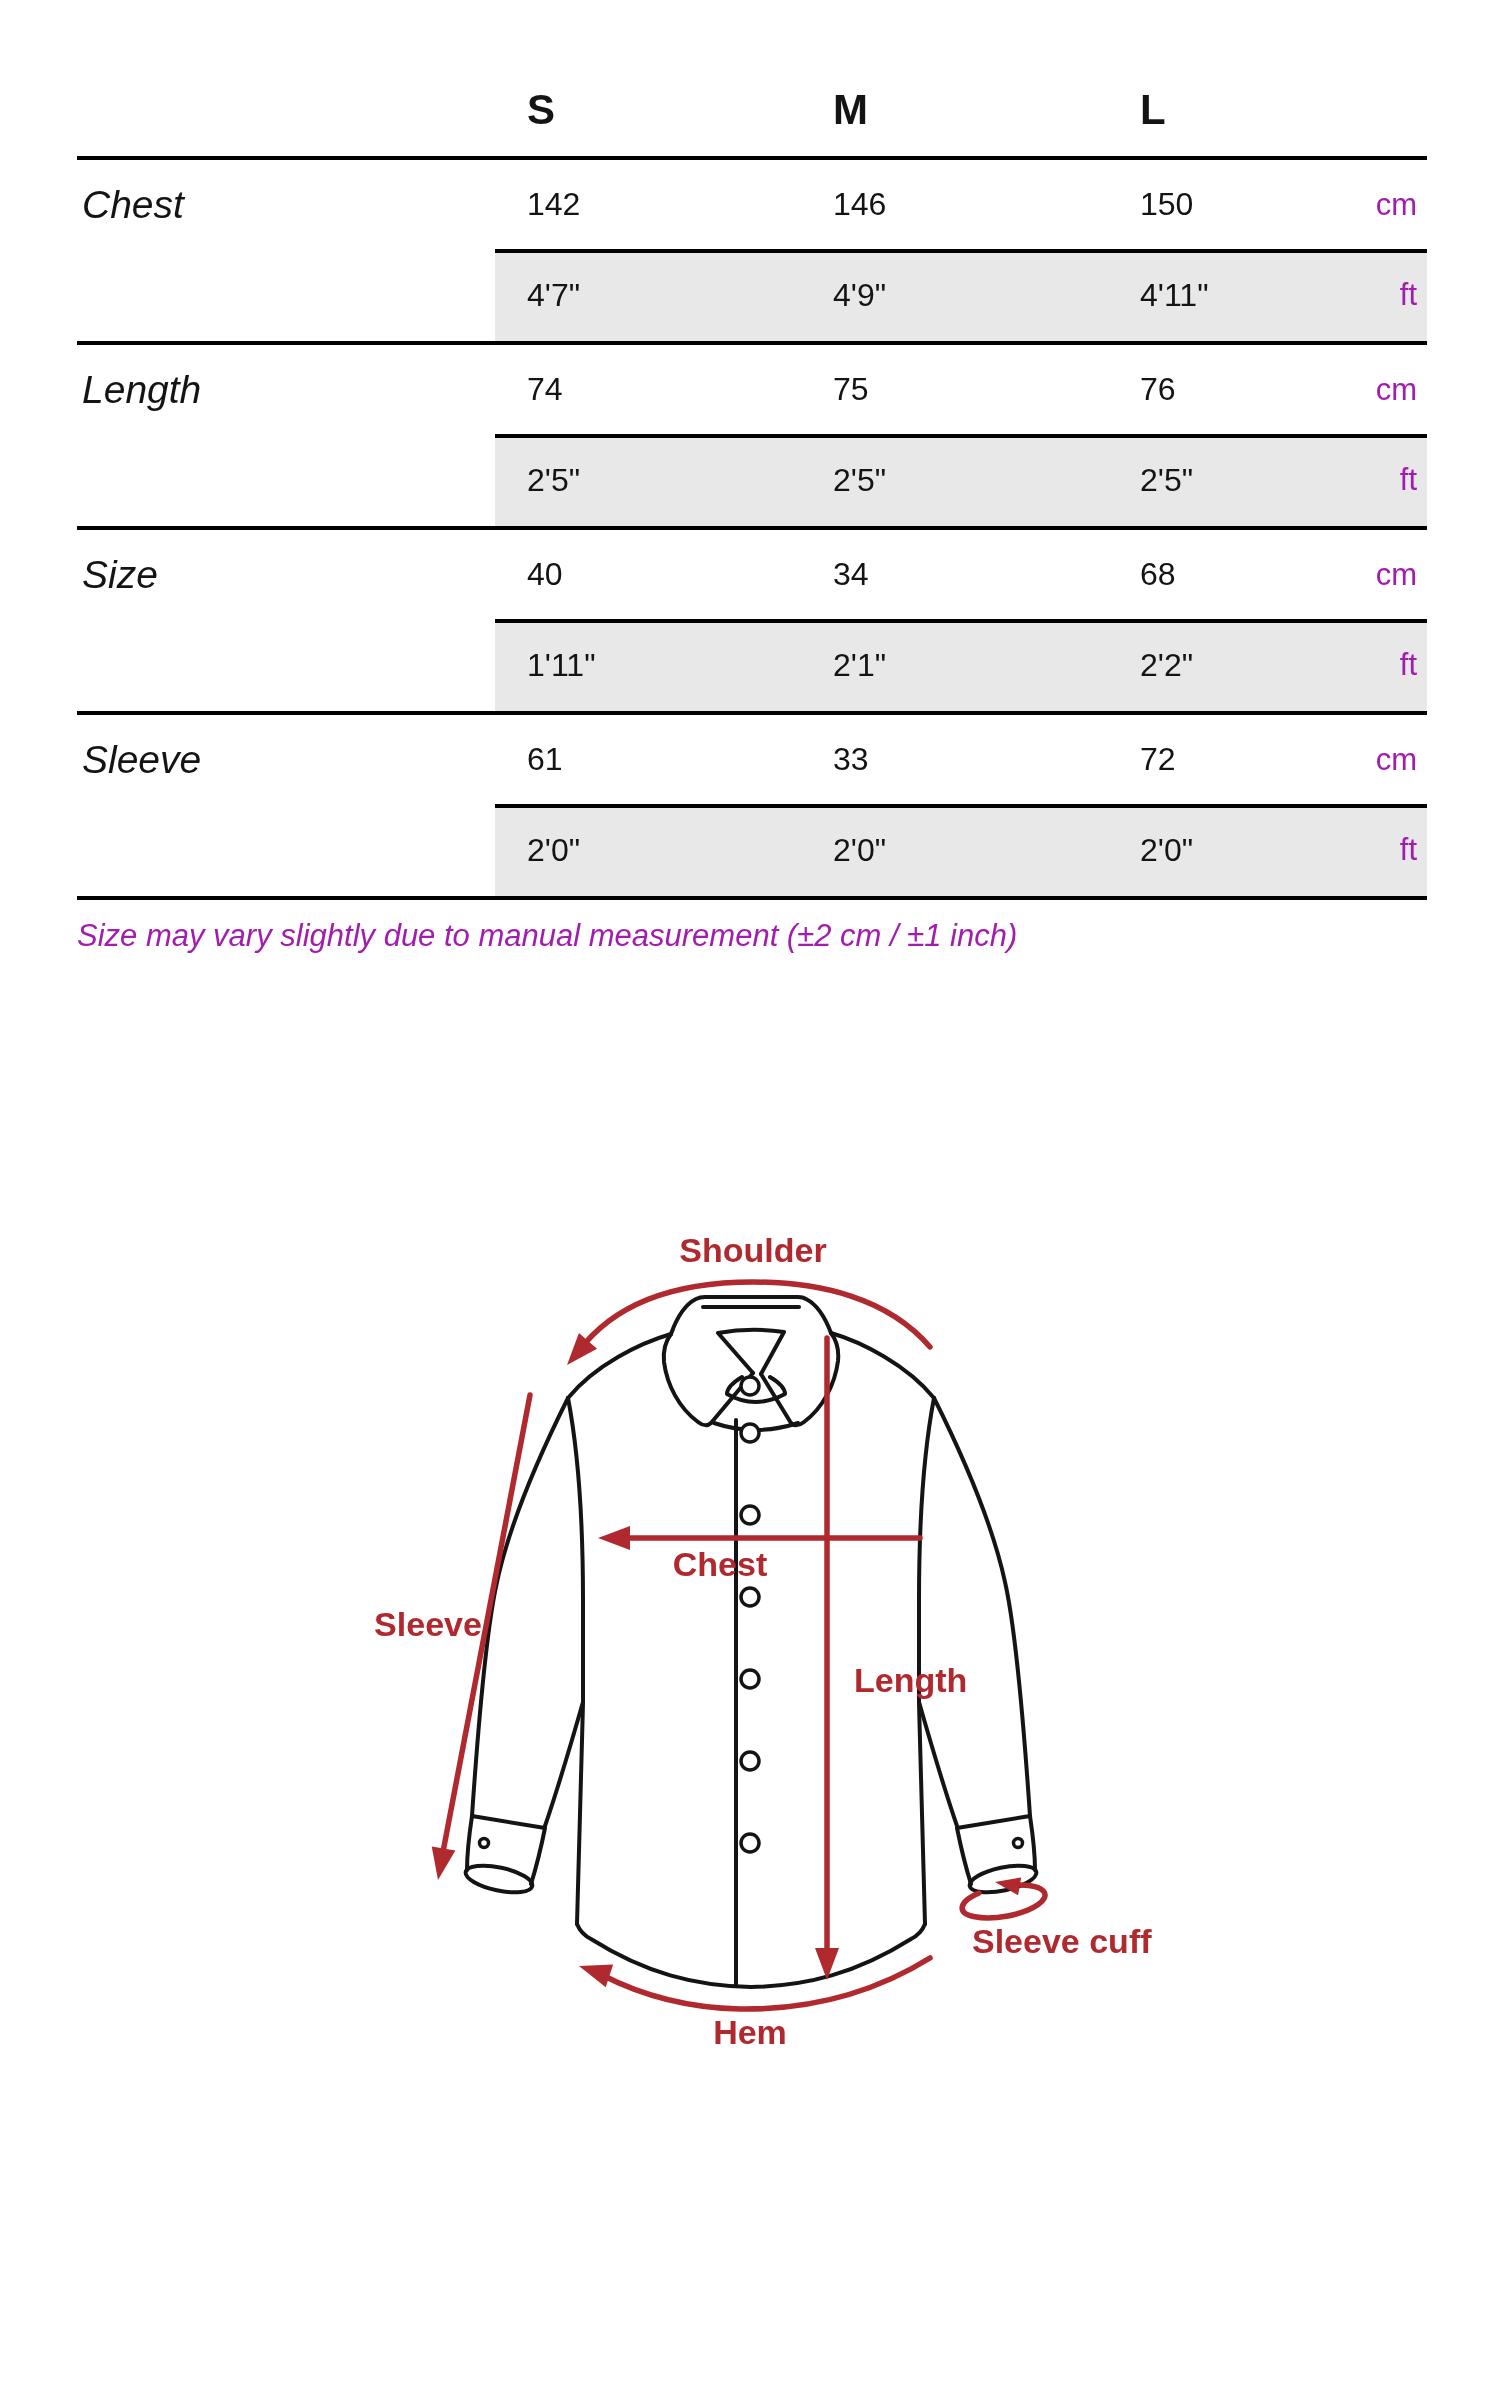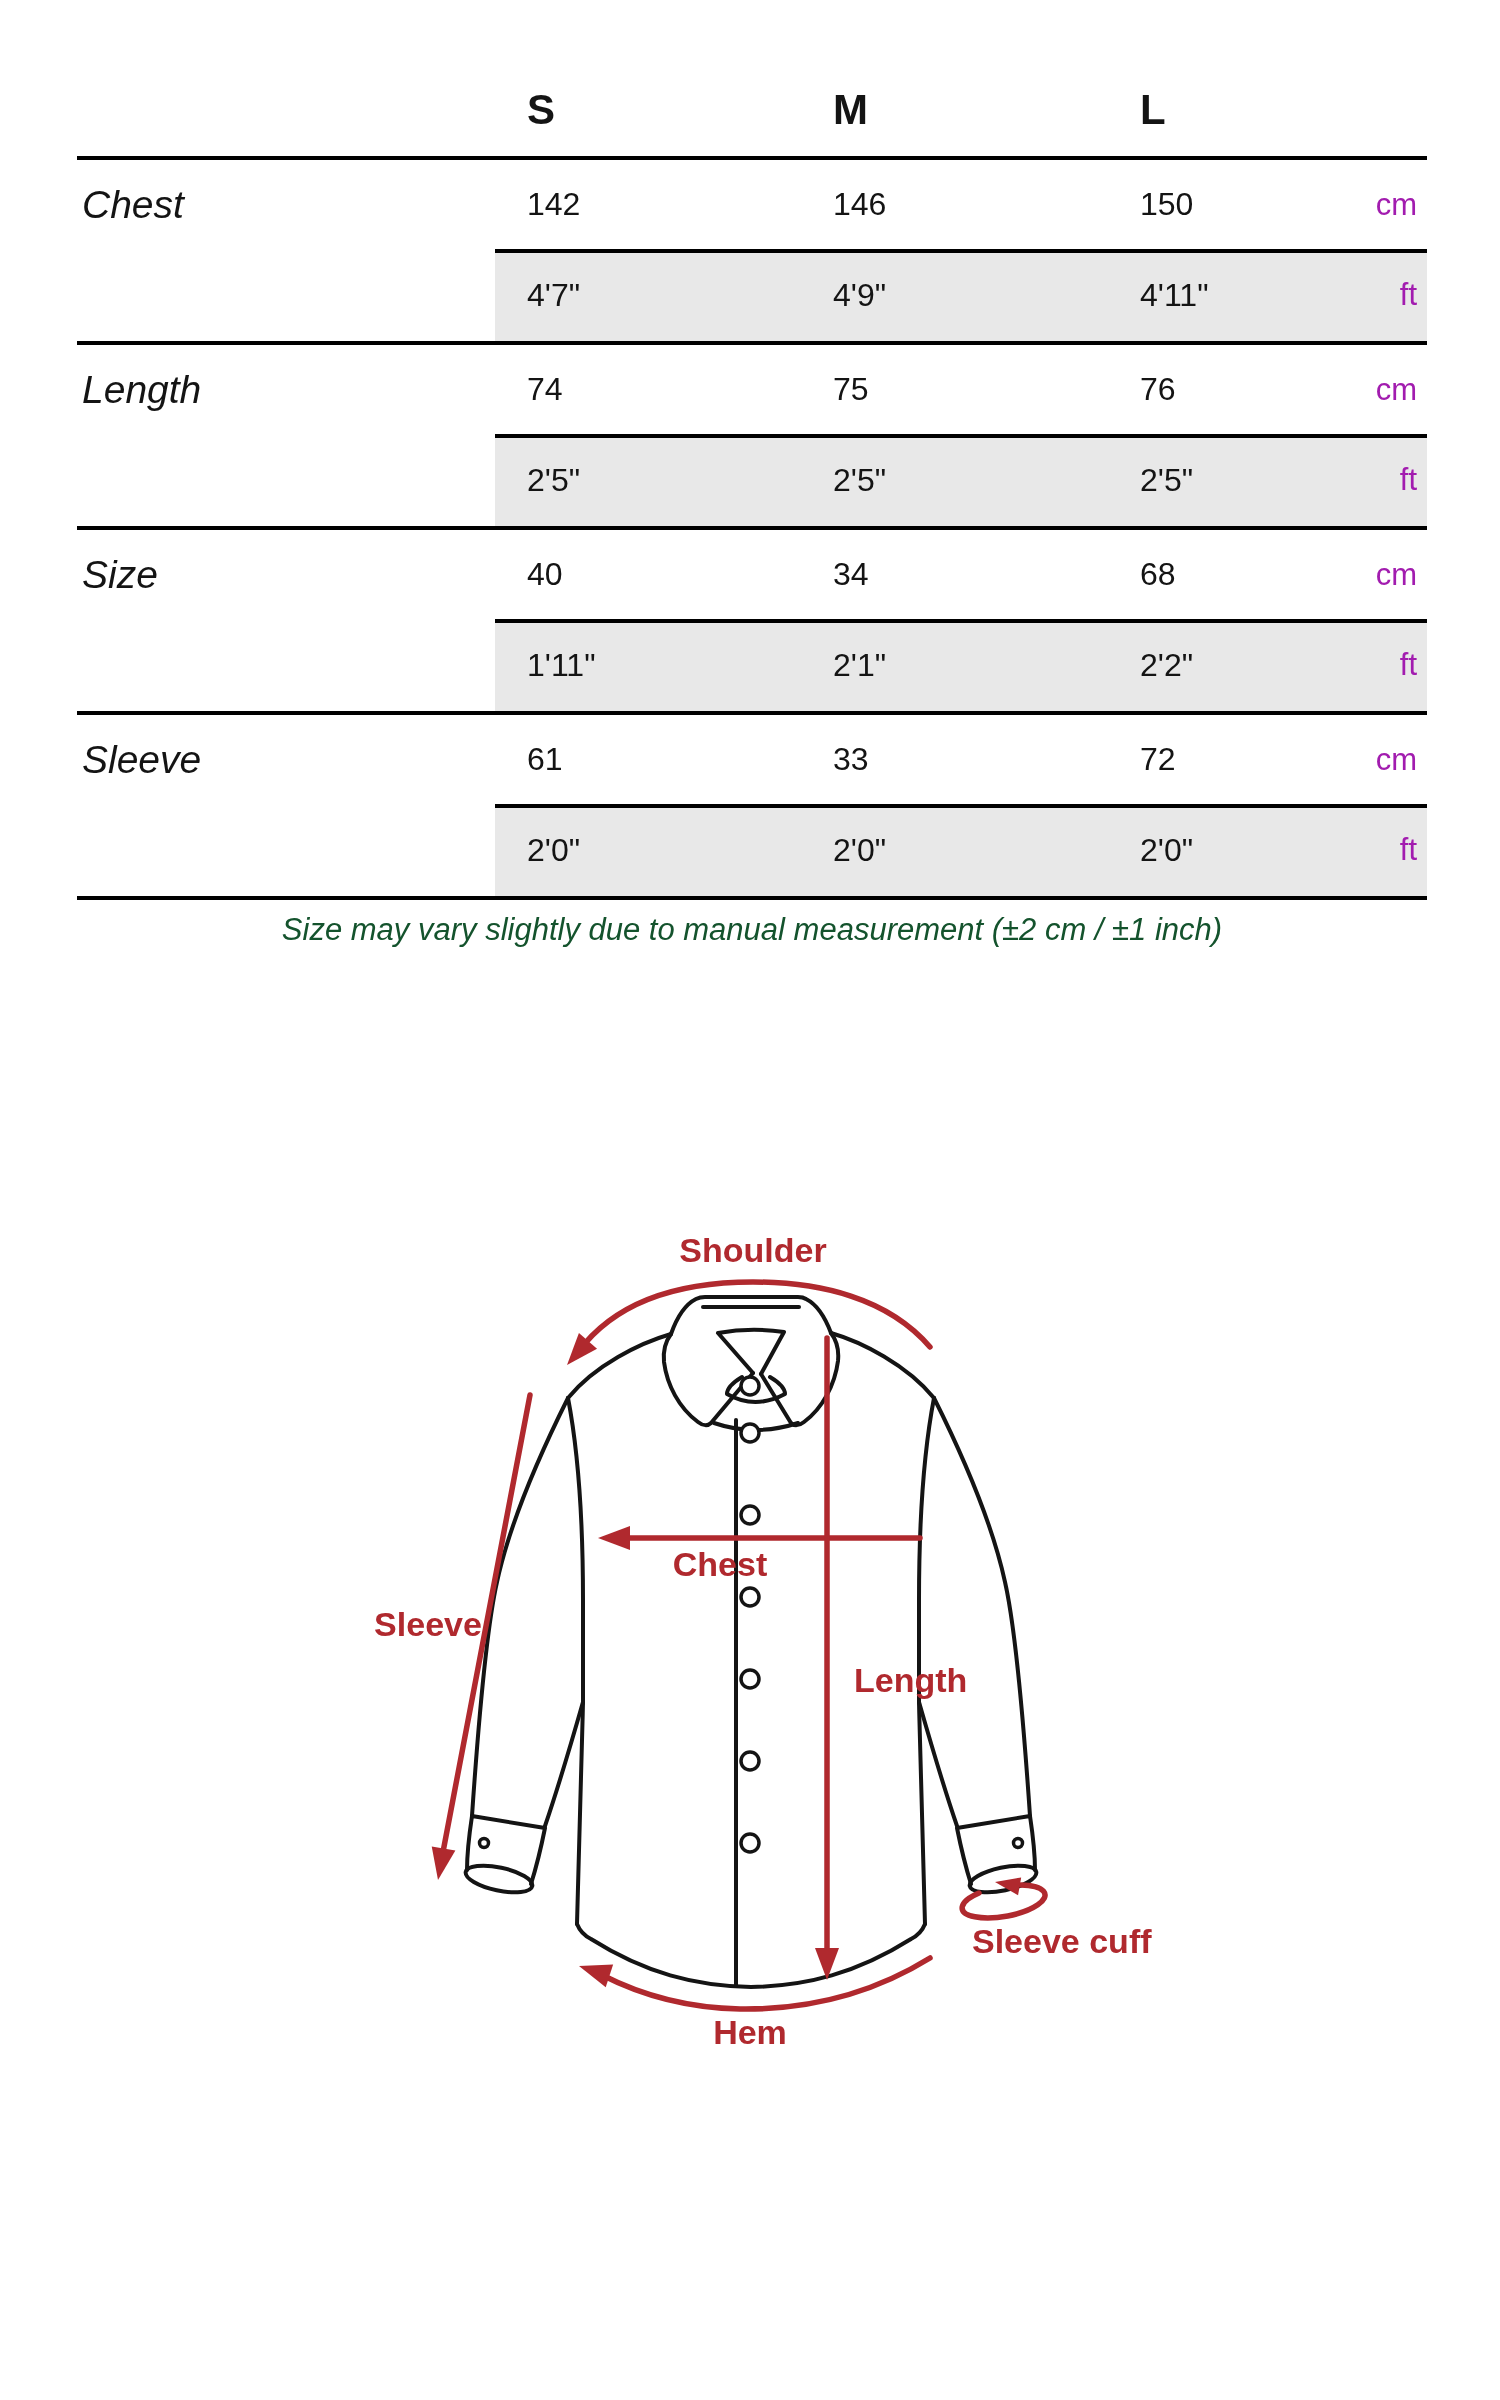--- a/index.html
+++ b/index.html
@@ -13,21 +13,21 @@
   .thead .hcell{font-size:42px;font-weight:bold;padding-bottom:22px;}
   .group{border-bottom:4px solid #000;}
   .row-cm{height:89px;}
   .row-ft{height:92px;position:relative;}
   .row-ft::before{content:"";position:absolute;left:418px;right:0;top:0;bottom:0;
                   background:#e8e8e8;border-top:4px solid #000;box-sizing:border-box;}
   .row-ft > *{position:relative;}
   .cell-label{font-size:39px;font-style:italic;padding-left:5px;}
   .cell-val{font-size:32px;}
   .cell-unit{font-size:31px;color:#a21caf;text-align:right;padding-right:10px;}
-  .note{margin-top:12px;text-align:center;font-size:31px;font-style:italic;color:#14532d;}
+  .note{margin-top:18px;text-align:left;font-size:31px;font-style:italic;color:#a21caf;}
 
   
   .diagram{position:absolute;left:250px;top:1180px;width:1000px;height:900px;}
   .outline{fill:none;stroke:#141414;stroke-width:4;stroke-linecap:round;stroke-linejoin:round;}
   .btn{fill:#ffffff;stroke:#141414;stroke-width:3.5;}
   .red-line{fill:none;stroke:#B0292E;stroke-width:5.5;stroke-linecap:round;}
   .red-fill{fill:#B0292E;stroke:none;}
   .red-label{fill:#B0292E;font-weight:bold;font-size:34px;font-family:"Liberation Sans",sans-serif;}
 </style>
 </head>

